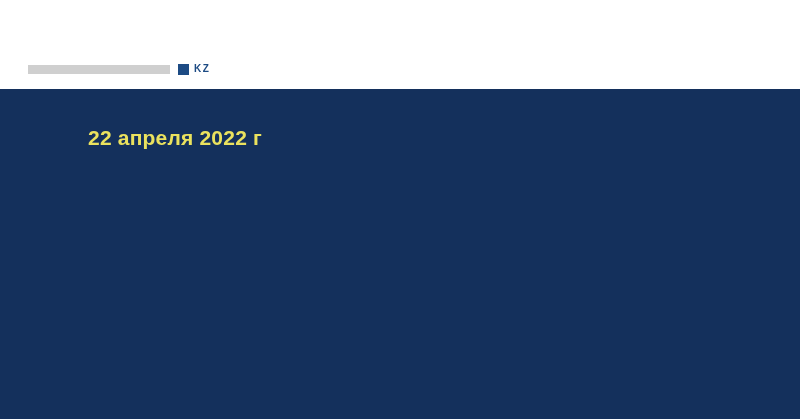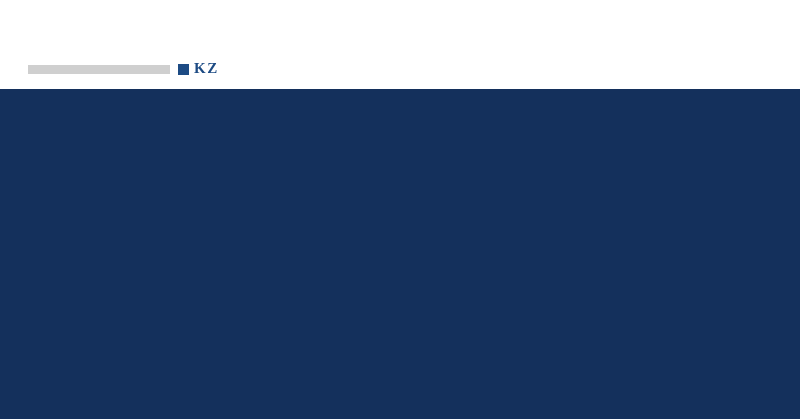--- a/index.html
+++ b/index.html
@@ -68,23 +68,23 @@
     top: 58px;
     width: 11px;
     height: 11px;
     background: #1d4b84;
   }
 
   .logo-kz-text {
     position: absolute;
     left: 166px;
     top: 55px;
-    font-family: Liberation Serif, serif;
+    font-family: Liberation Sans, sans-serif;
     font-weight: bold;
-    font-size: 15px;
+    font-size: 10px;
     line-height: 15px;
     letter-spacing: 1.5px;
     color: #1d4b84;
     white-space: nowrap;
   }
 
   
   .card {
     position: absolute;
     left: 0;
@@ -127,15 +127,16 @@
 
   <div class="header-band">
     <div class="logo-wrap">
       <div class="logo-rule"></div>
       <div class="logo-kz-square"></div>
       <div class="logo-kz-text">KZ</div>
     </div>
   </div>
 
   <div class="card">
+    <div class="card-date">22 апреля 2022 г</div>
   </div>
 
 </div>
 
 </body></html>

